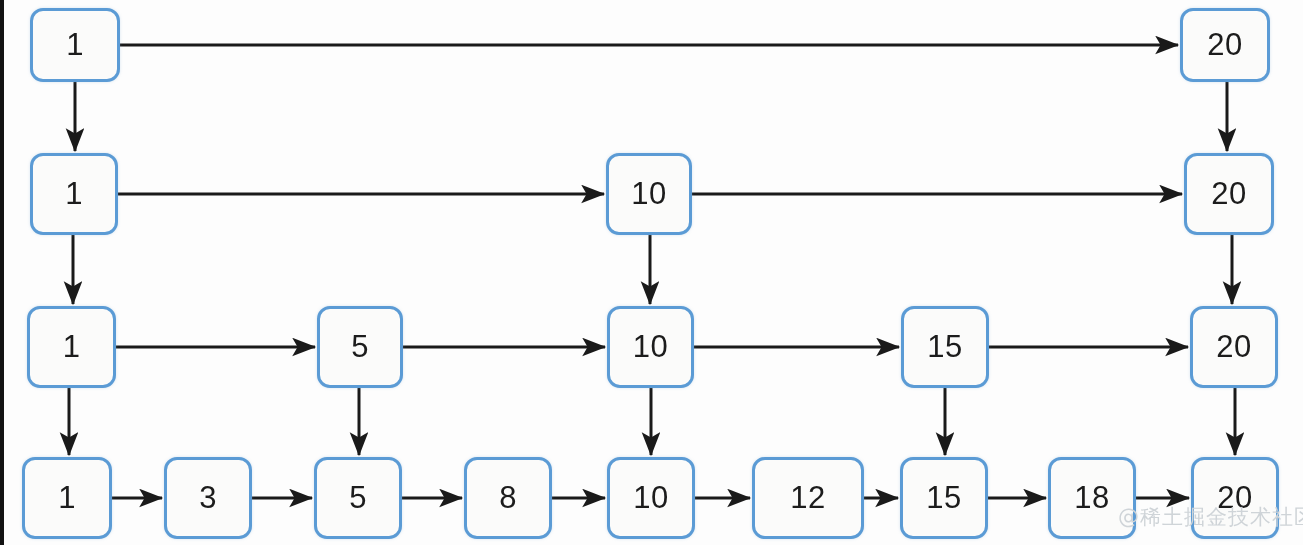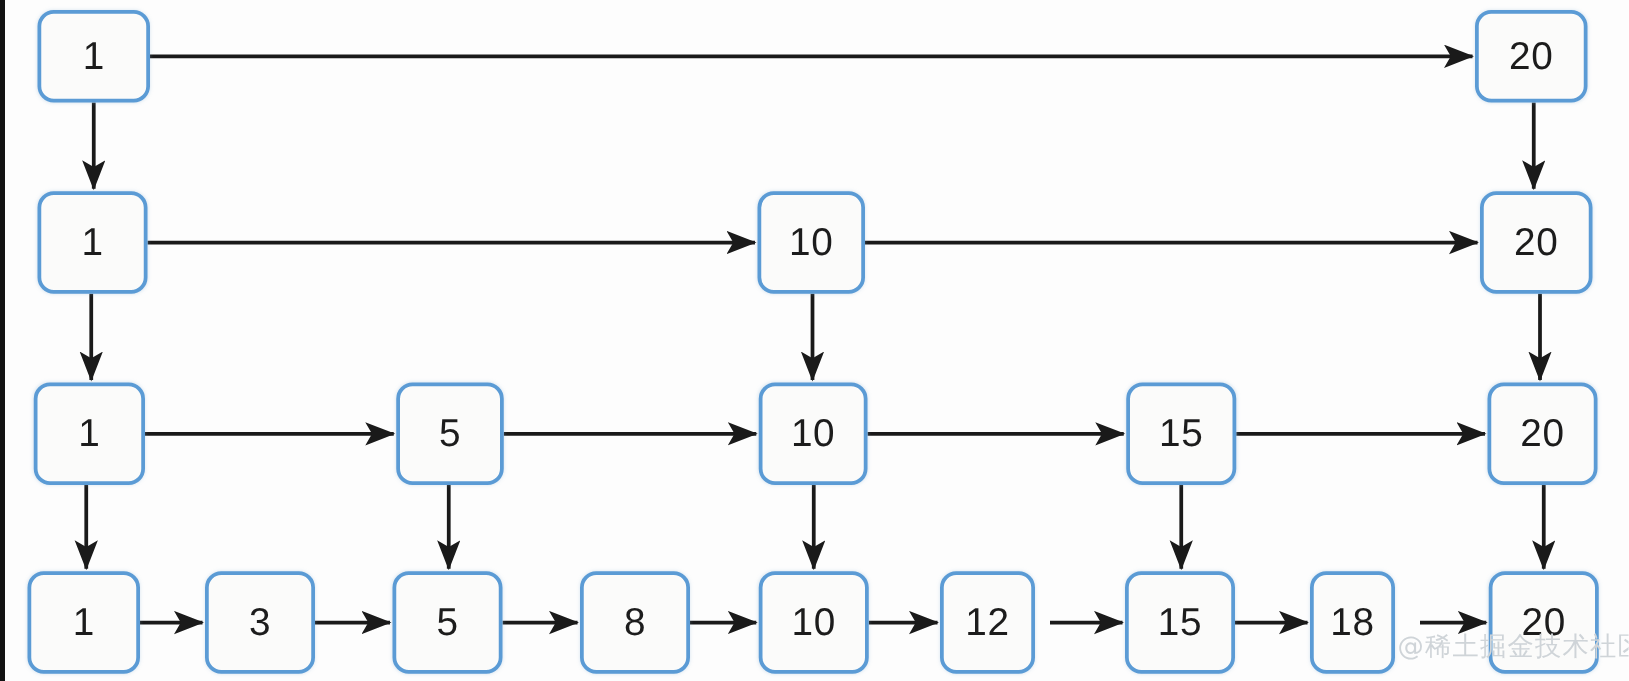--- a/index.html
+++ b/index.html
@@ -113,22 +113,22 @@
       <div class="node" style="left: 27px; top: 306px; width: 89px; height: 82px;">1</div>
       <div class="node" style="left: 317px; top: 306px; width: 86px; height: 82px;">5</div>
       <div class="node" style="left: 607px; top: 306px; width: 87px; height: 82px;">10</div>
       <div class="node" style="left: 901px; top: 306px; width: 88px; height: 82px;">15</div>
       <div class="node" style="left: 1190px; top: 306px; width: 88px; height: 82px;">20</div>
       <div class="node" style="left: 22px; top: 457px; width: 90px; height: 82px;">1</div>
       <div class="node" style="left: 164px; top: 457px; width: 88px; height: 82px;">3</div>
       <div class="node" style="left: 314px; top: 457px; width: 88px; height: 82px;">5</div>
       <div class="node" style="left: 464px; top: 457px; width: 88px; height: 82px;">8</div>
       <div class="node" style="left: 607px; top: 457px; width: 88px; height: 82px;">10</div>
-      <div class="node" style="left: 752px; top: 457px; width: 76px; height: 82px;">12</div>
+      <div class="node" style="left: 752px; top: 457px; width: 112px; height: 82px;">12</div>
       <div class="node" style="left: 900px; top: 457px; width: 88px; height: 82px;">15</div>
-      <div class="node" style="left: 1048px; top: 457px; width: 68px; height: 82px;">18</div>
+      <div class="node" style="left: 1048px; top: 457px; width: 88px; height: 82px;">18</div>
       <div class="node" style="left: 1191px; top: 457px; width: 88px; height: 82px;">20</div>
     </div>
 
   <div class="left-strip"></div>
 
   <div class="watermark">@稀土掘金技术社区</div>
 </div>
 
 </body></html>

